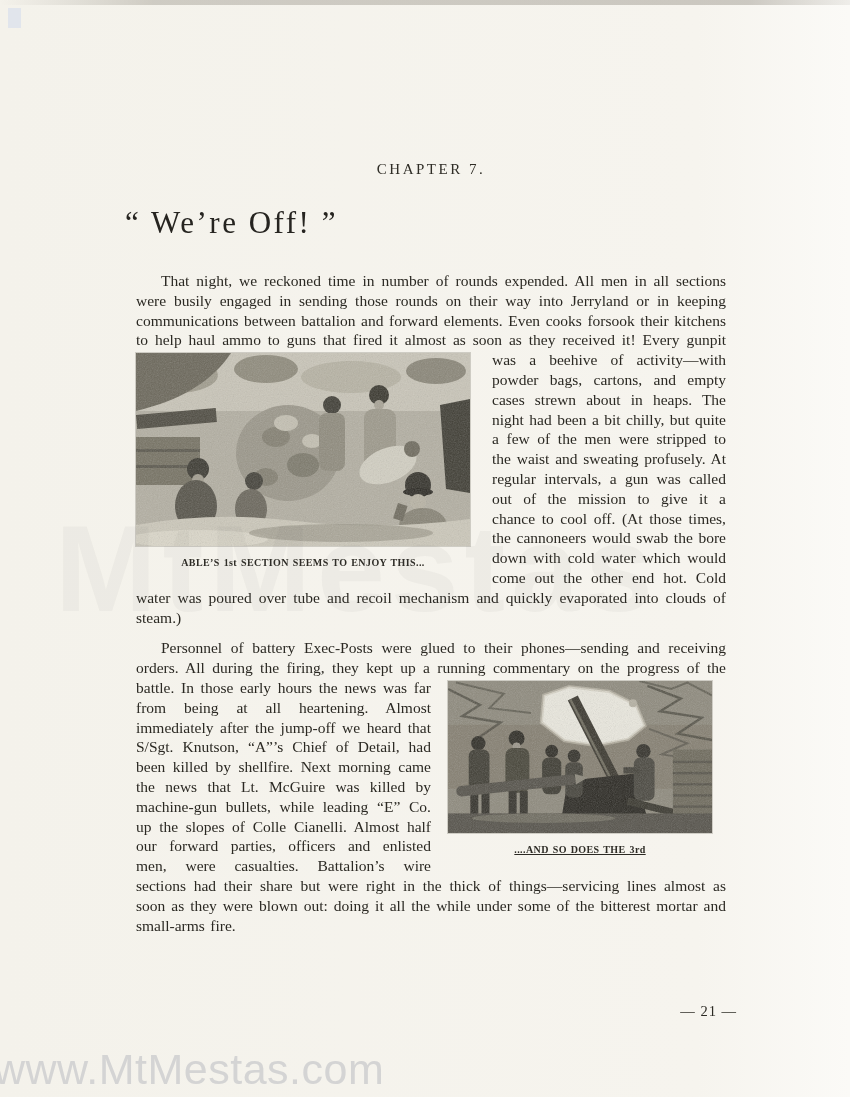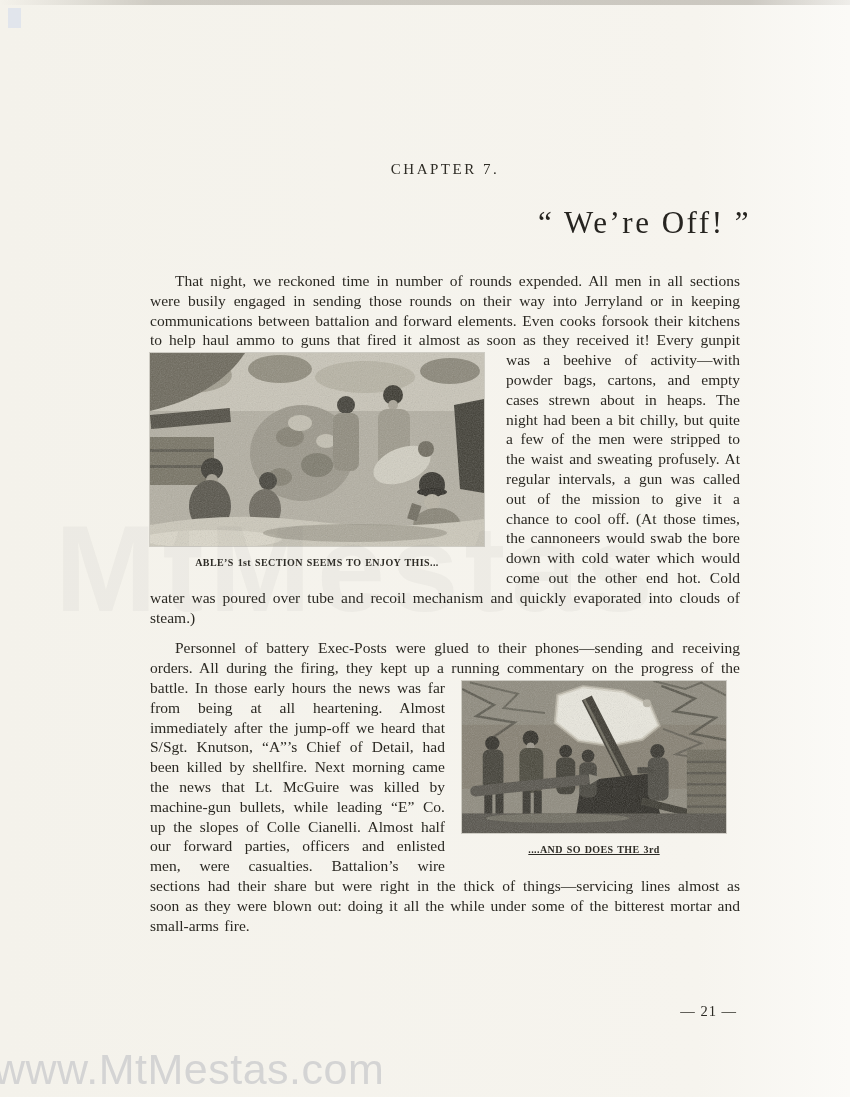--- a/index.html
+++ b/index.html
@@ -13,27 +13,27 @@
     color:#2b2923;
   }
   .top-edge{
     position:absolute;top:0;left:0;width:100%;height:5px;
     background:linear-gradient(90deg,rgba(150,145,135,0) 0%,rgba(150,145,135,0.40) 18%,rgba(150,145,135,0.45) 88%,rgba(150,145,135,0.12) 100%);
   }
   .corner-mark{
     position:absolute;left:8px;top:8px;width:13px;height:20px;
     background:#dde3ec;opacity:.85;
   }
-  .content{position:absolute;left:139px;top:161px;width:612px;}
+  .content{position:absolute;left:125px;top:161px;width:612px;}
   .chapter{
     text-align:center;font-size:15px;line-height:16px;
     letter-spacing:2.5px;color:#2f2d26;
   }
   .title{
-    margin:26px 0 0;text-align:right;font-weight:400;
+    margin:26px 0 0;text-align:left;font-weight:400;
     font-size:31px;line-height:40px;letter-spacing:2.5px;color:#262420;
   }
   .para{
     margin:11px;text-align:justify;text-indent:25px;
     font-size:15.5px;line-height:19.8px;word-spacing:1.5px;color:#2b2923;
   }
   .para::after{content:"";display:block;clear:both;}
   .p1{margin-top:28px;}
   .photo-block{display:block;text-align:center;text-indent:0;}
   .float-left{float:left;width:334px;margin:3px 22px 8px 0;}

